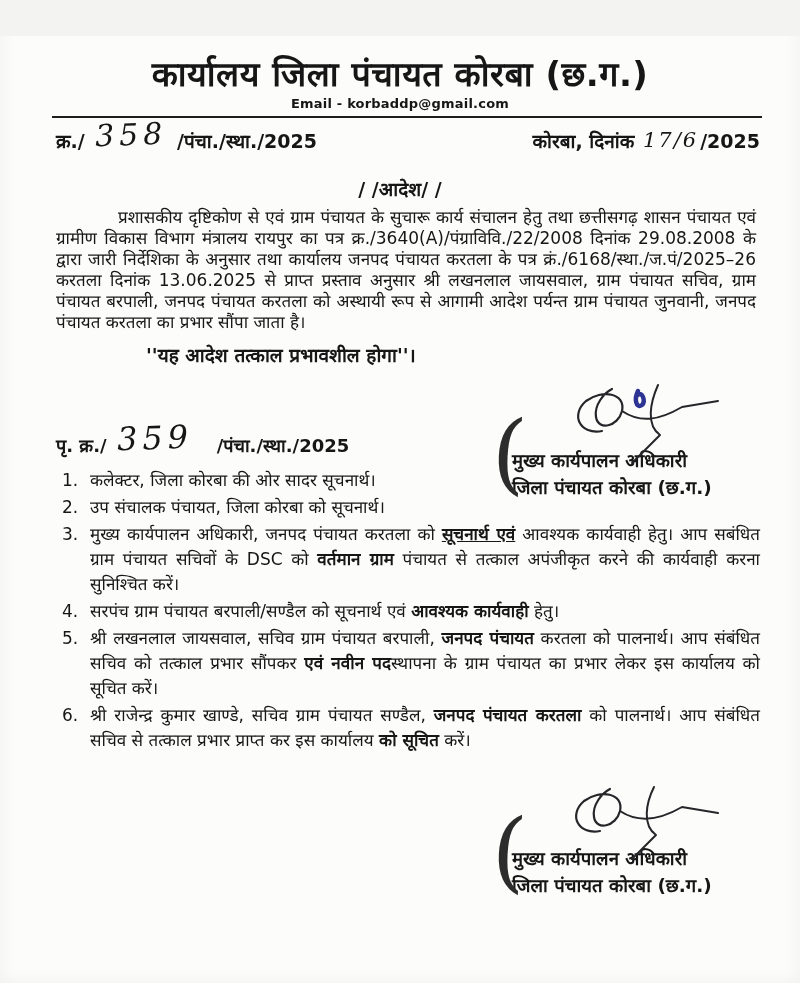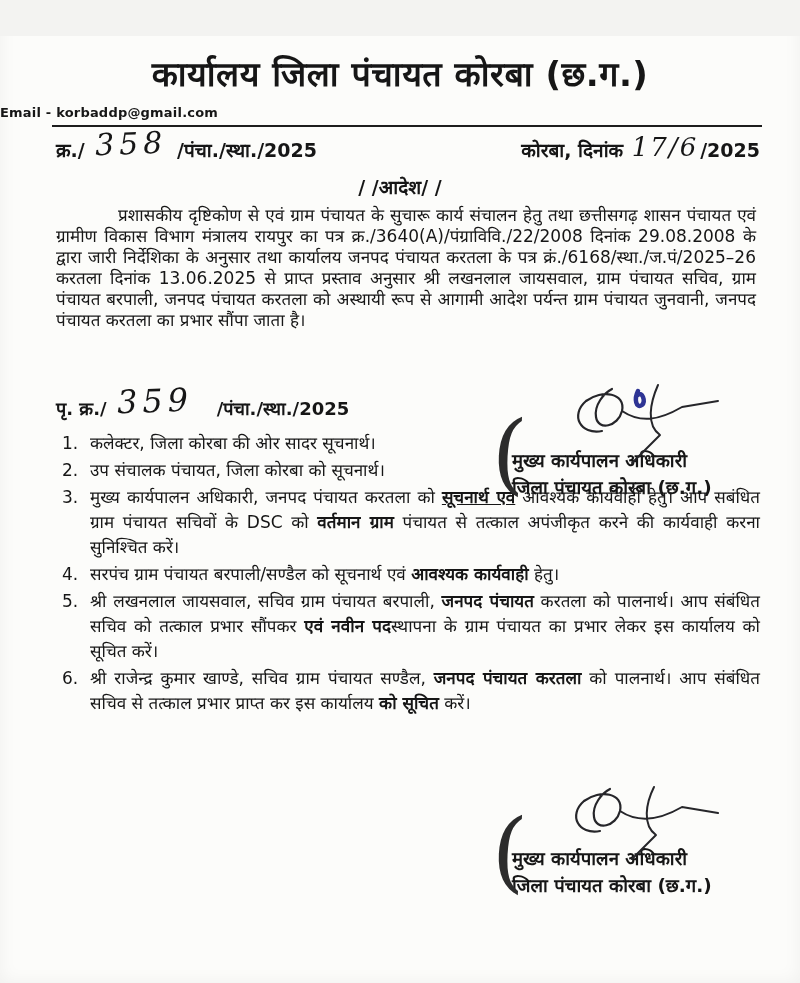--- a/index.html
+++ b/index.html
@@ -4,28 +4,28 @@
 <style>
   html,body{margin:0;padding:0;background:#e8e8e6;}
   .page{
     position:relative;width:800px;height:983px;margin:0 auto;
     background:#fcfcfa;color:#161616;overflow:hidden;
     font-family:"DejaVu Sans","Liberation Sans",sans-serif;
     box-shadow:inset 0 0 18px rgba(0,0,0,0.05);
   }
   .topband{position:absolute;top:0;left:0;width:800px;height:36px;background:#f3f3f1;}
   .title{position:relative;padding-top:50px;text-align:center;font-size:34px;font-weight:700;letter-spacing:0.5px;}
-  .email{text-align:left;font-size:13px;font-weight:700;margin-top:9px;letter-spacing:0.2px;}
+  .email{text-align:center;font-size:13px;font-weight:700;letter-spacing:0.2px;}
   .rule{border-top:2px solid #1d1d1d;margin:5px 38px 0 52px;}
   .refrow{display:flex;justify-content:space-between;align-items:baseline;margin:2px 40px 0 56px;font-size:19px;font-weight:700;}
   .refleft,.refright{display:flex;align-items:baseline;}
   .hand{font-family:"DejaVu Serif","Liberation Serif",serif;font-style:italic;font-weight:400;}
   .hand-big{font-size:30px;letter-spacing:5px;padding:0 10px;position:relative;top:-3px;transform:rotate(-2deg);}
-  .hand-date{font-size:26px;letter-spacing:2px;padding:0 2px;position:relative;top:-1px;}
-  .order{text-align:center;font-size:19px;font-weight:700;margin-top:10px;}
+  .hand-date{font-size:21px;letter-spacing:2px;padding:0 2px;position:relative;top:-1px;}
+  .order{text-align:center;font-size:19px;font-weight:700;margin-top:21px;}
   .bodytext{margin:0 44px 0 56px;font-size:17px;line-height:21px;text-align:justify;}
   .para1{text-indent:62px;margin-top:5px;}
   .para2{margin-top:2px;}
   .p2num{display:inline-block;width:86px;}
   .quote{margin:9px 0 0 146px;font-size:19px;font-weight:700;}
   .sig{position:absolute;font-size:18.5px;font-weight:700;line-height:27px;white-space:nowrap;}
   .sig .bracket{position:absolute;left:-20px;top:-8px;font-size:88px;font-weight:400;color:#2c2c2c;transform:rotate(3deg);font-family:"DejaVu Serif",serif;}
   .sig1{top:447px;left:512px;}
   .sig2{top:845px;left:512px;}
   .sigscrawl{position:absolute;pointer-events:none;}
@@ -63,20 +63,21 @@
       <span class="hand hand-date">17/6</span>
       <span>/2025</span>
     </div>
   </div>
 
   <div class="order">/ /आदेश/ /</div>
 
   <div class="bodytext para1">प्रशासकीय दृष्टिकोण से एवं ग्राम पंचायत के सुचारू कार्य संचालन हेतु तथा छत्तीसगढ़ शासन पंचायत एवं ग्रामीण विकास विभाग मंत्रालय रायपुर का पत्र क्र./3640(A)/पंग्राविवि./22/2008 दिनांक 29.08.2008 के द्वारा जारी निर्देशिका के अनुसार तथा कार्यालय जनपद पंचायत करतला के पत्र क्रं./6168/स्था./ज.पं/2025–26 करतला दिनांक 13.06.2025 से प्राप्त प्रस्ताव अनुसार श्री लखनलाल जायसवाल, ग्राम पंचायत सचिव, ग्राम पंचायत बरपाली, जनपद पंचायत करतला को अस्थायी रूप से आगामी आदेश पर्यन्त ग्राम पंचायत जुनवानी, जनपद पंचायत करतला का प्रभार सौंपा जाता है।</div>
 
 
+  <div class="quote">''यह आदेश तत्काल प्रभावशील होगा''।</div>
 
   <div class="sig sig1">
     <span class="bracket">(</span>
     <svg class="sigscrawl" width="210" height="84" viewBox="0 0 210 84">
       <path d="M62,50 C40,54 30,34 46,20 C62,8 86,12 82,30 C78,46 58,50 56,36 C54,24 64,12 72,8" stroke="#26262a" stroke-width="2.2"></path>
       <path d="M82,30 C100,42 118,40 142,26 L178,20" stroke="#26262a" stroke-width="2"></path>
       <path d="M118,4 C110,22 106,44 120,54 L92,82" stroke="#26262a" stroke-width="2"></path>
       <path d="M98,10 C94,18 96,28 102,24 C106,20 102,10 98,14" stroke="#2e3494" stroke-width="4.5"></path>
     </svg>
     <div>मुख्य कार्यपालन अधिकारी</div>

